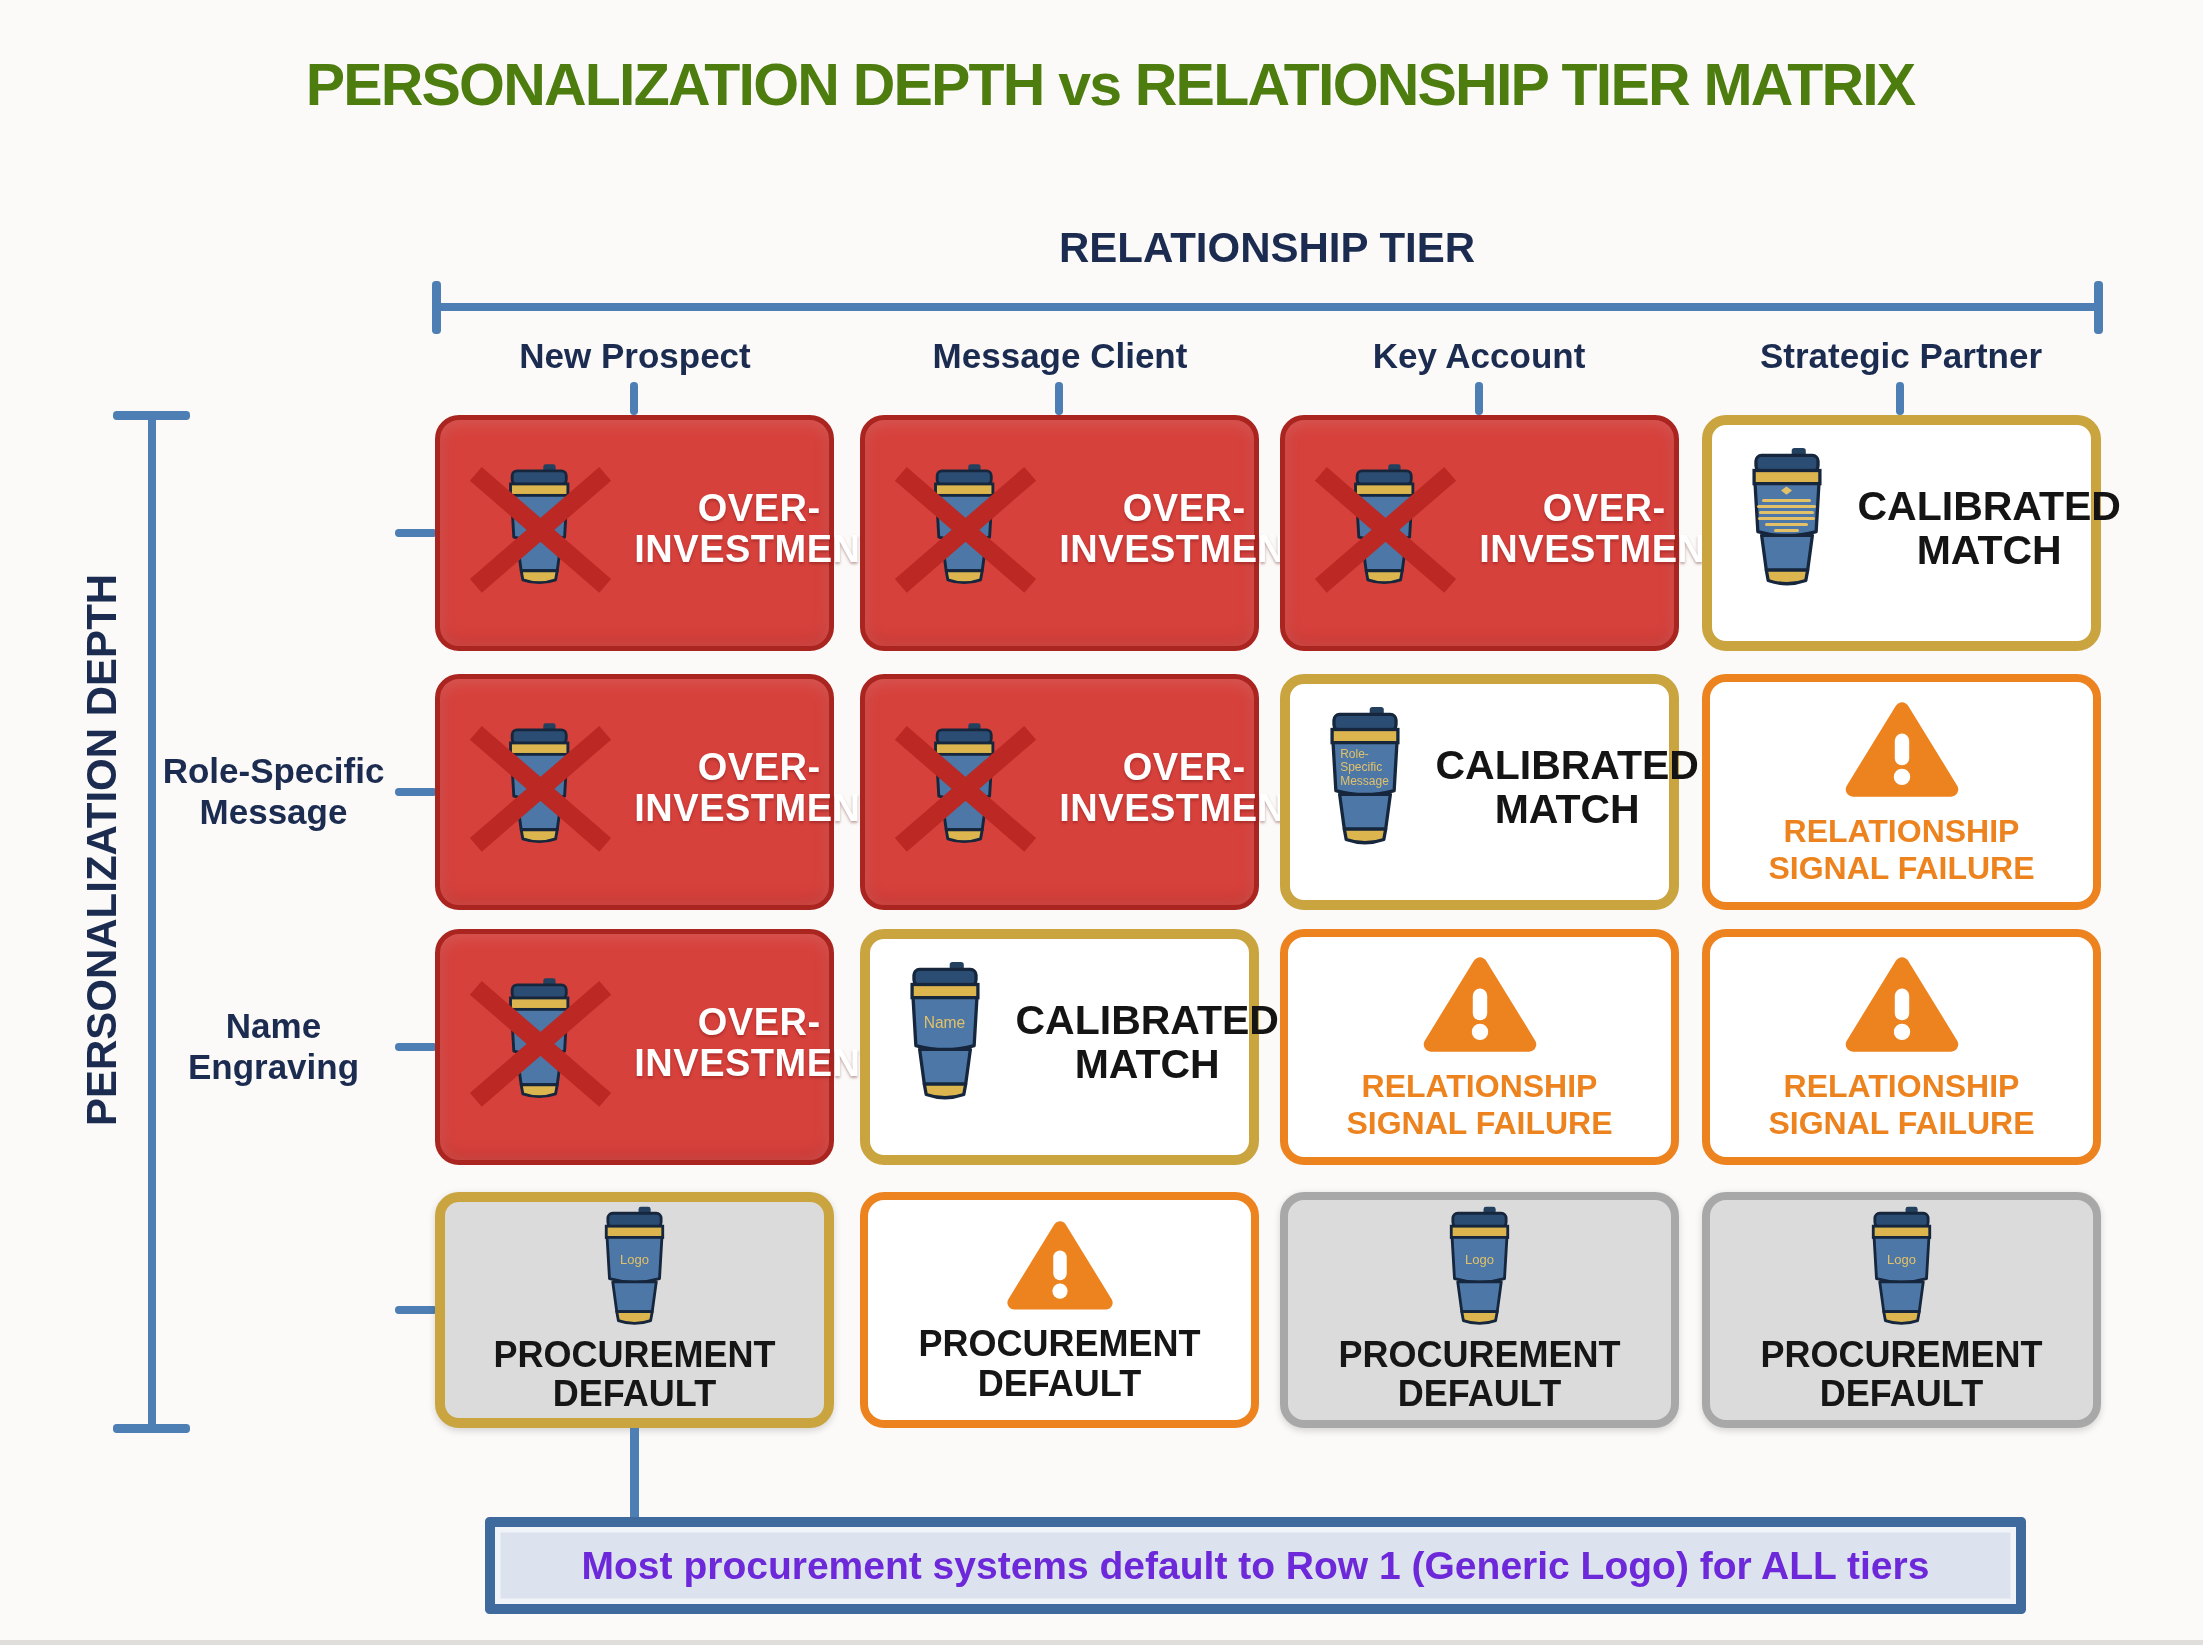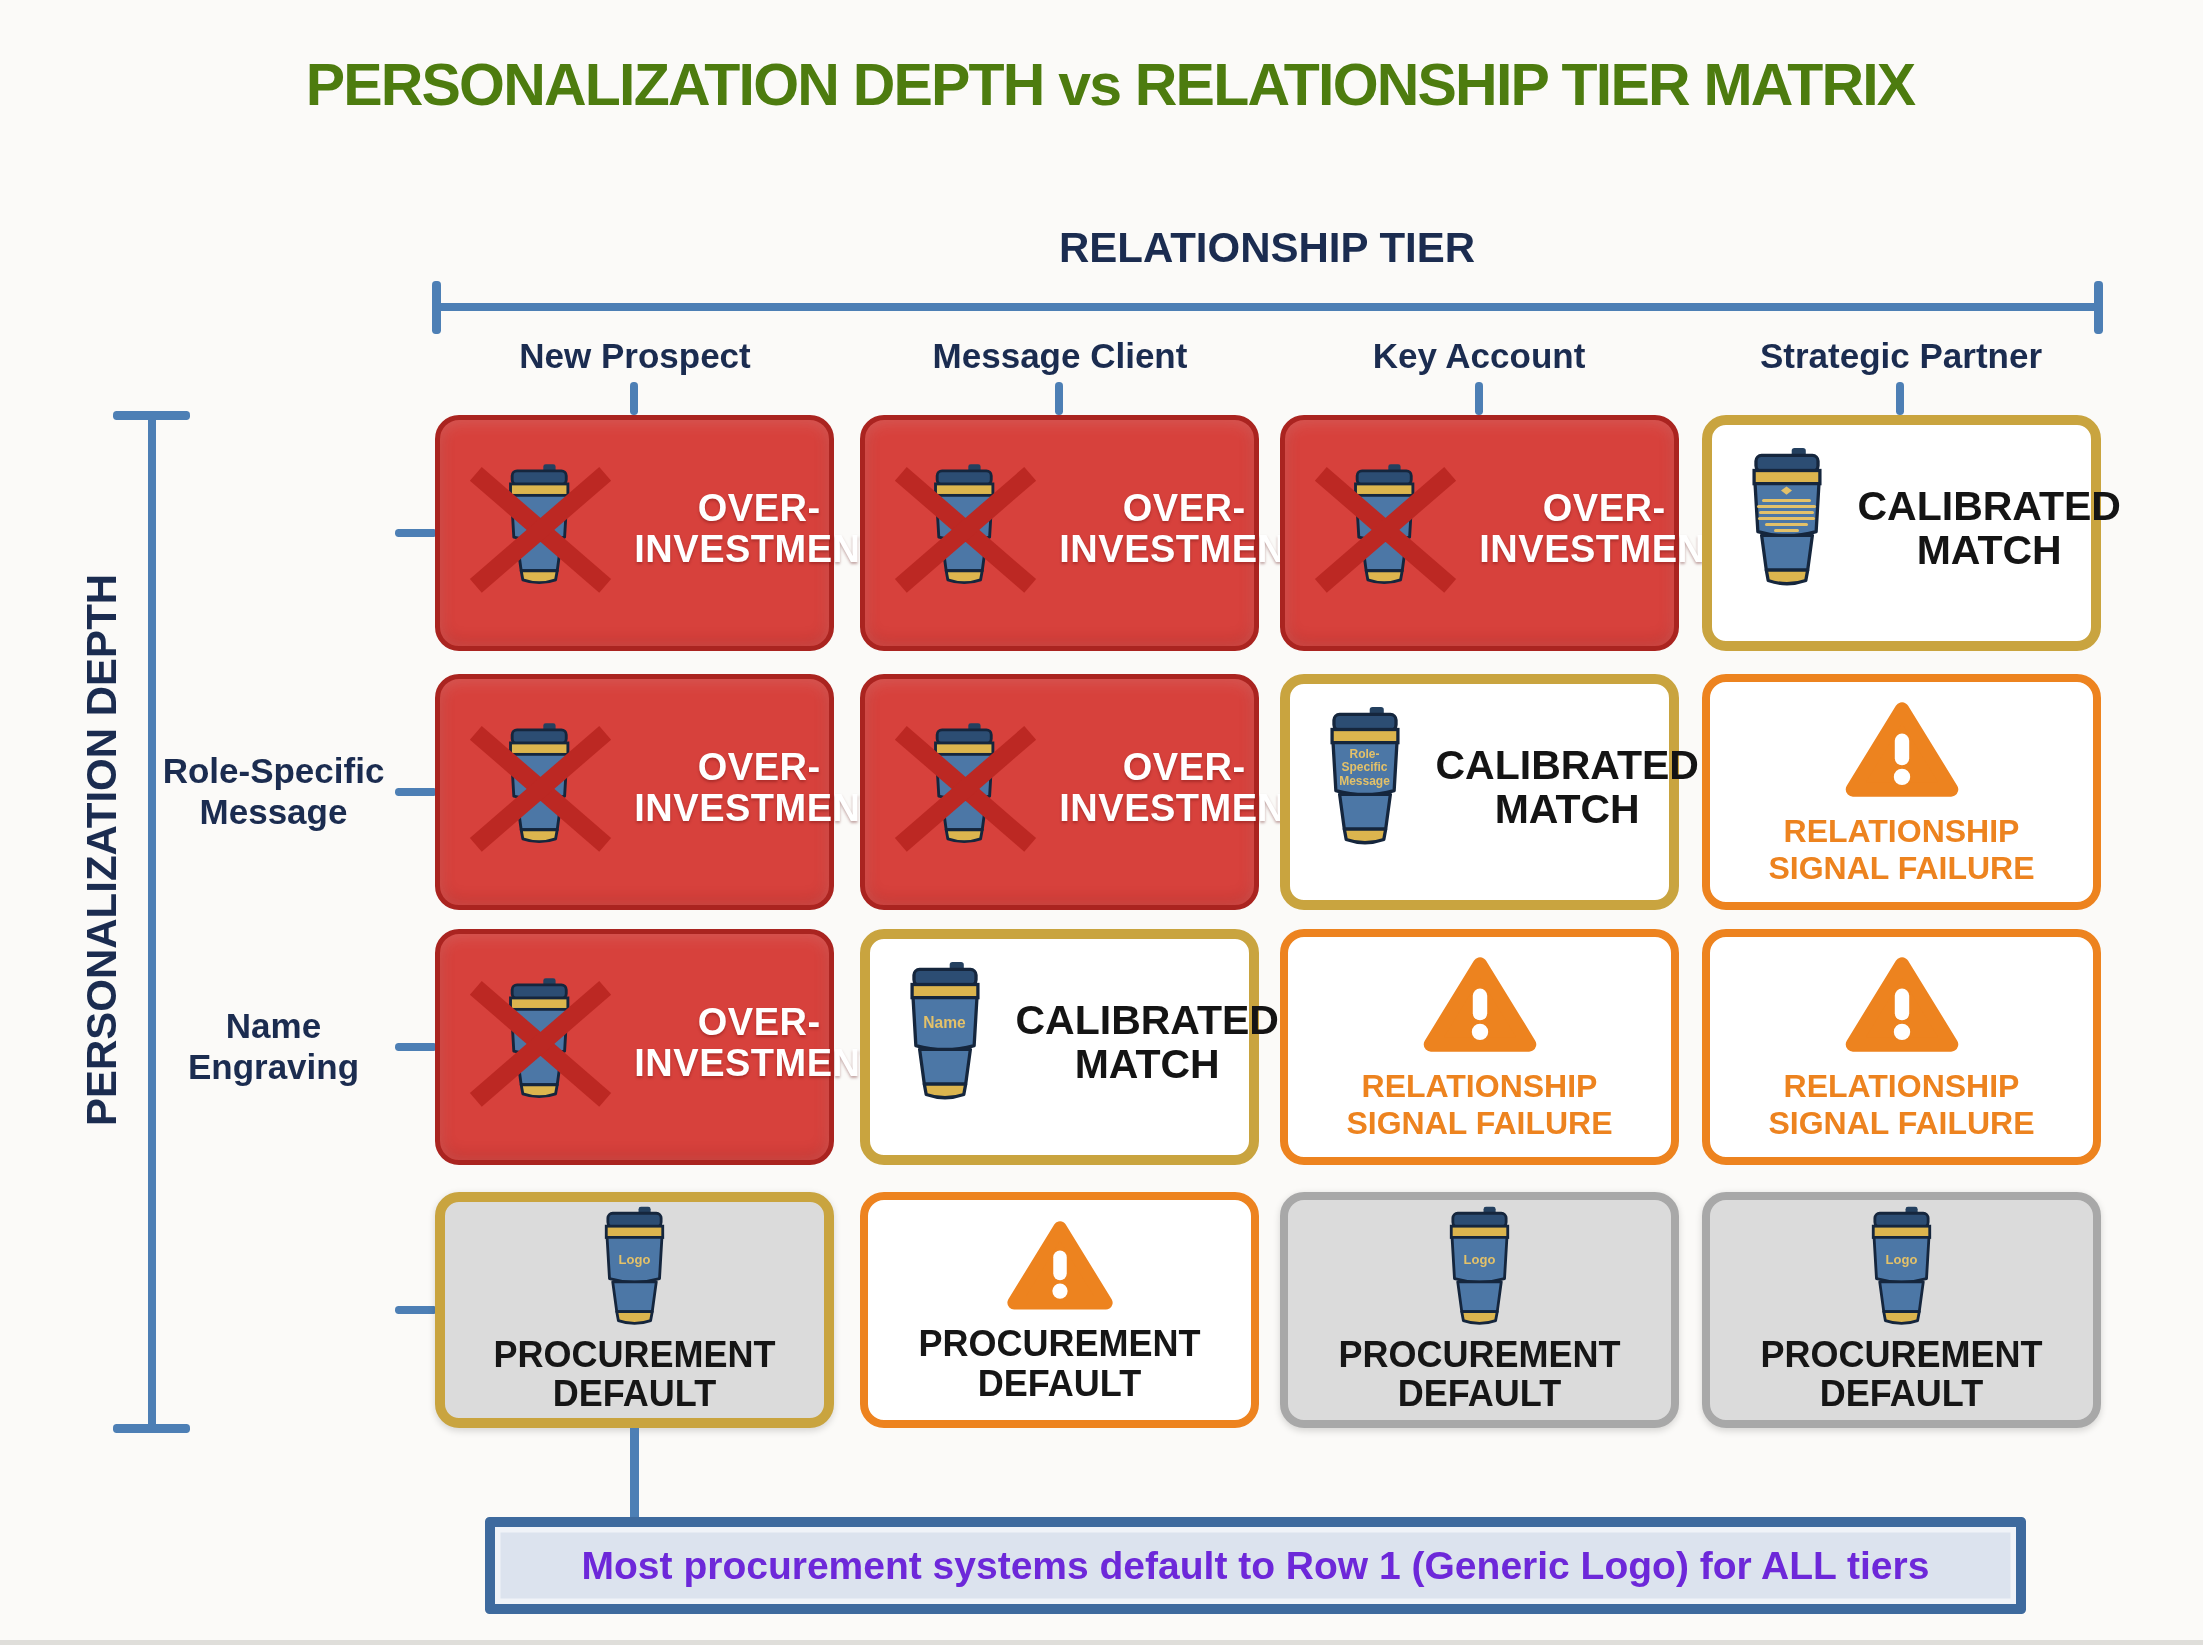--- a/index.html
+++ b/index.html
@@ -56,22 +56,22 @@
   .cell--gray{background:#dbdbdb;border:8.3px solid #a8a8a8;flex-direction:column;
               justify-content:center;gap:7.3px;box-shadow:0 2.8px 7.3px rgba(0,0,0,.15);}
   .cell--goldborder{border:10px solid #c9a43f;}
 
   .tumbler-wrap{position:relative;flex:0 0 auto;}
   .tumbler-wrap--lg{width:94px;height:141px;}
   .tumbler-wrap--sm{width:81px;height:121px;}
   .tumbler-wrap svg{width:100%;height:100%;display:block;}
 
   .engraving{position:absolute;left:8%;right:8%;top:26%;height:36%;
-             display:flex;align-items:center;justify-content:center;text-align:center;
-             color:#e3c169;font-weight:700;white-space:pre-line;}
+             display:flex;align-items:center;justify-content:center;
+             color:#e3c169;font-weight:400;white-space:pre-line;}
   .engraving--xs{font-size:12px;line-height:1.12;}
   .engraving--md{font-size:15.6px;}
   .engraving--sm{font-size:13px;}
 
   .story-engraving{position:absolute;left:16%;right:16%;top:28%;
                    display:flex;flex-direction:column;align-items:center;gap:3.2px;}
   .story-engraving .crest{width:11px;height:8.3px;background:#e3c169;margin-bottom:0.9px;
                           clip-path:polygon(50% 0,100% 50%,50% 100%,0 50%);}
   .story-engraving i{display:block;height:2.8px;background:#e3c169;border-radius:1.8px;}
 

